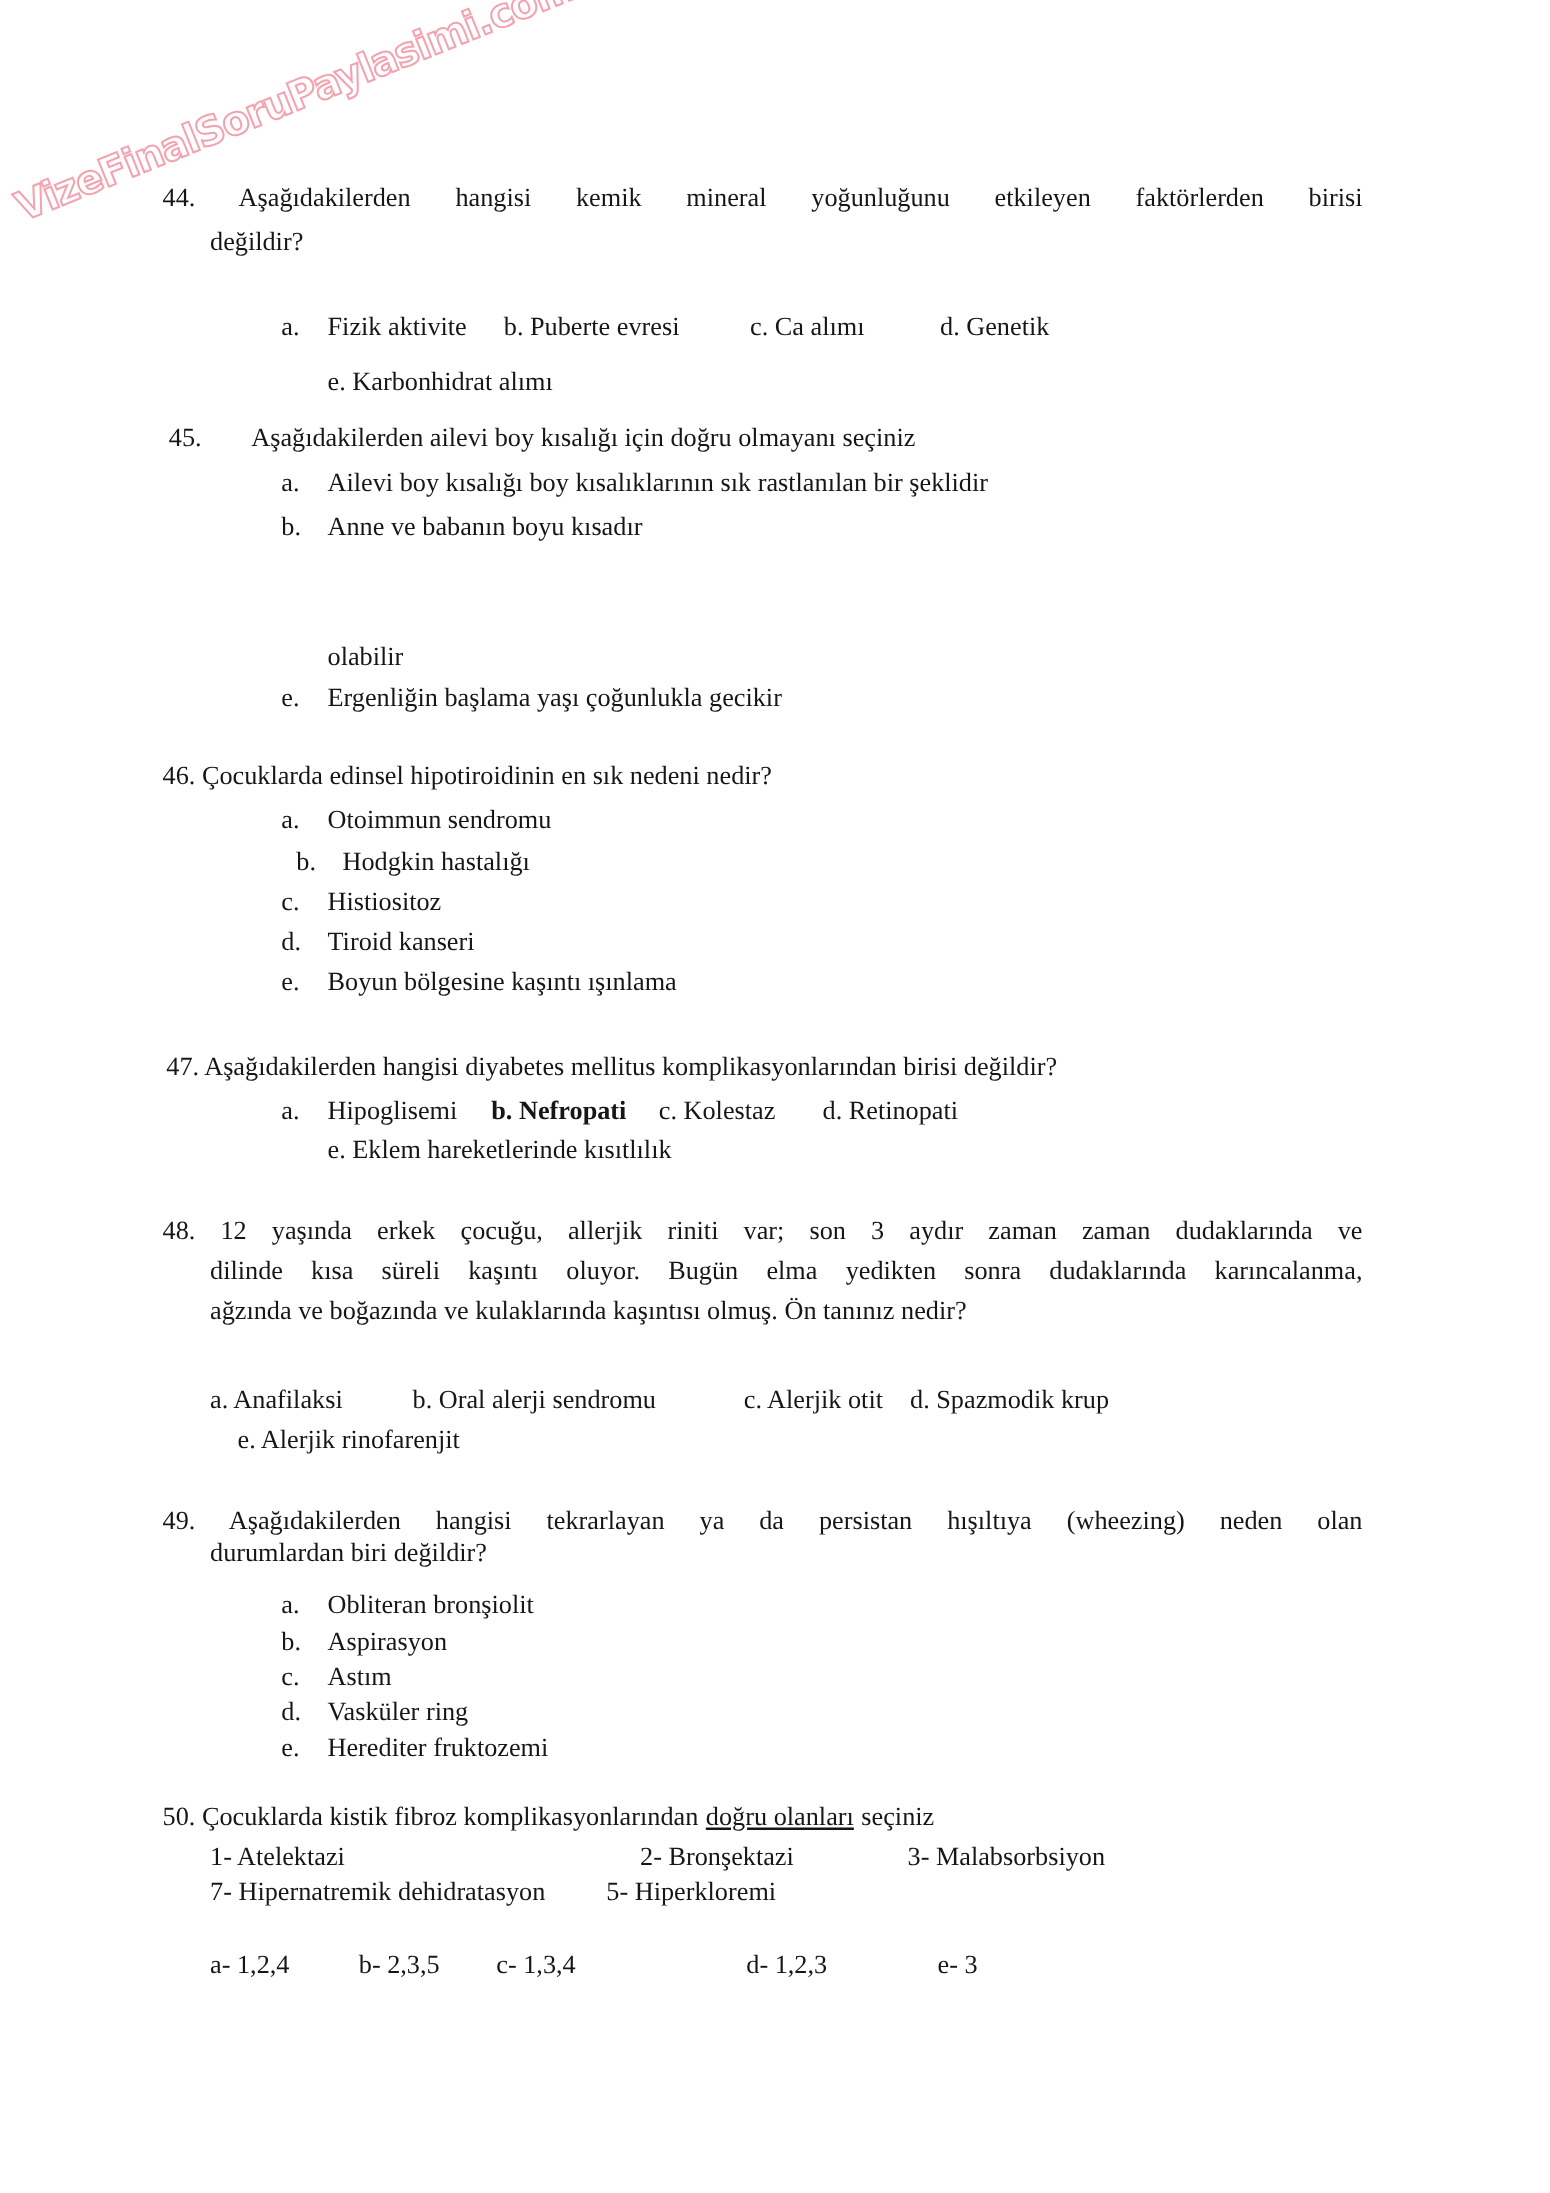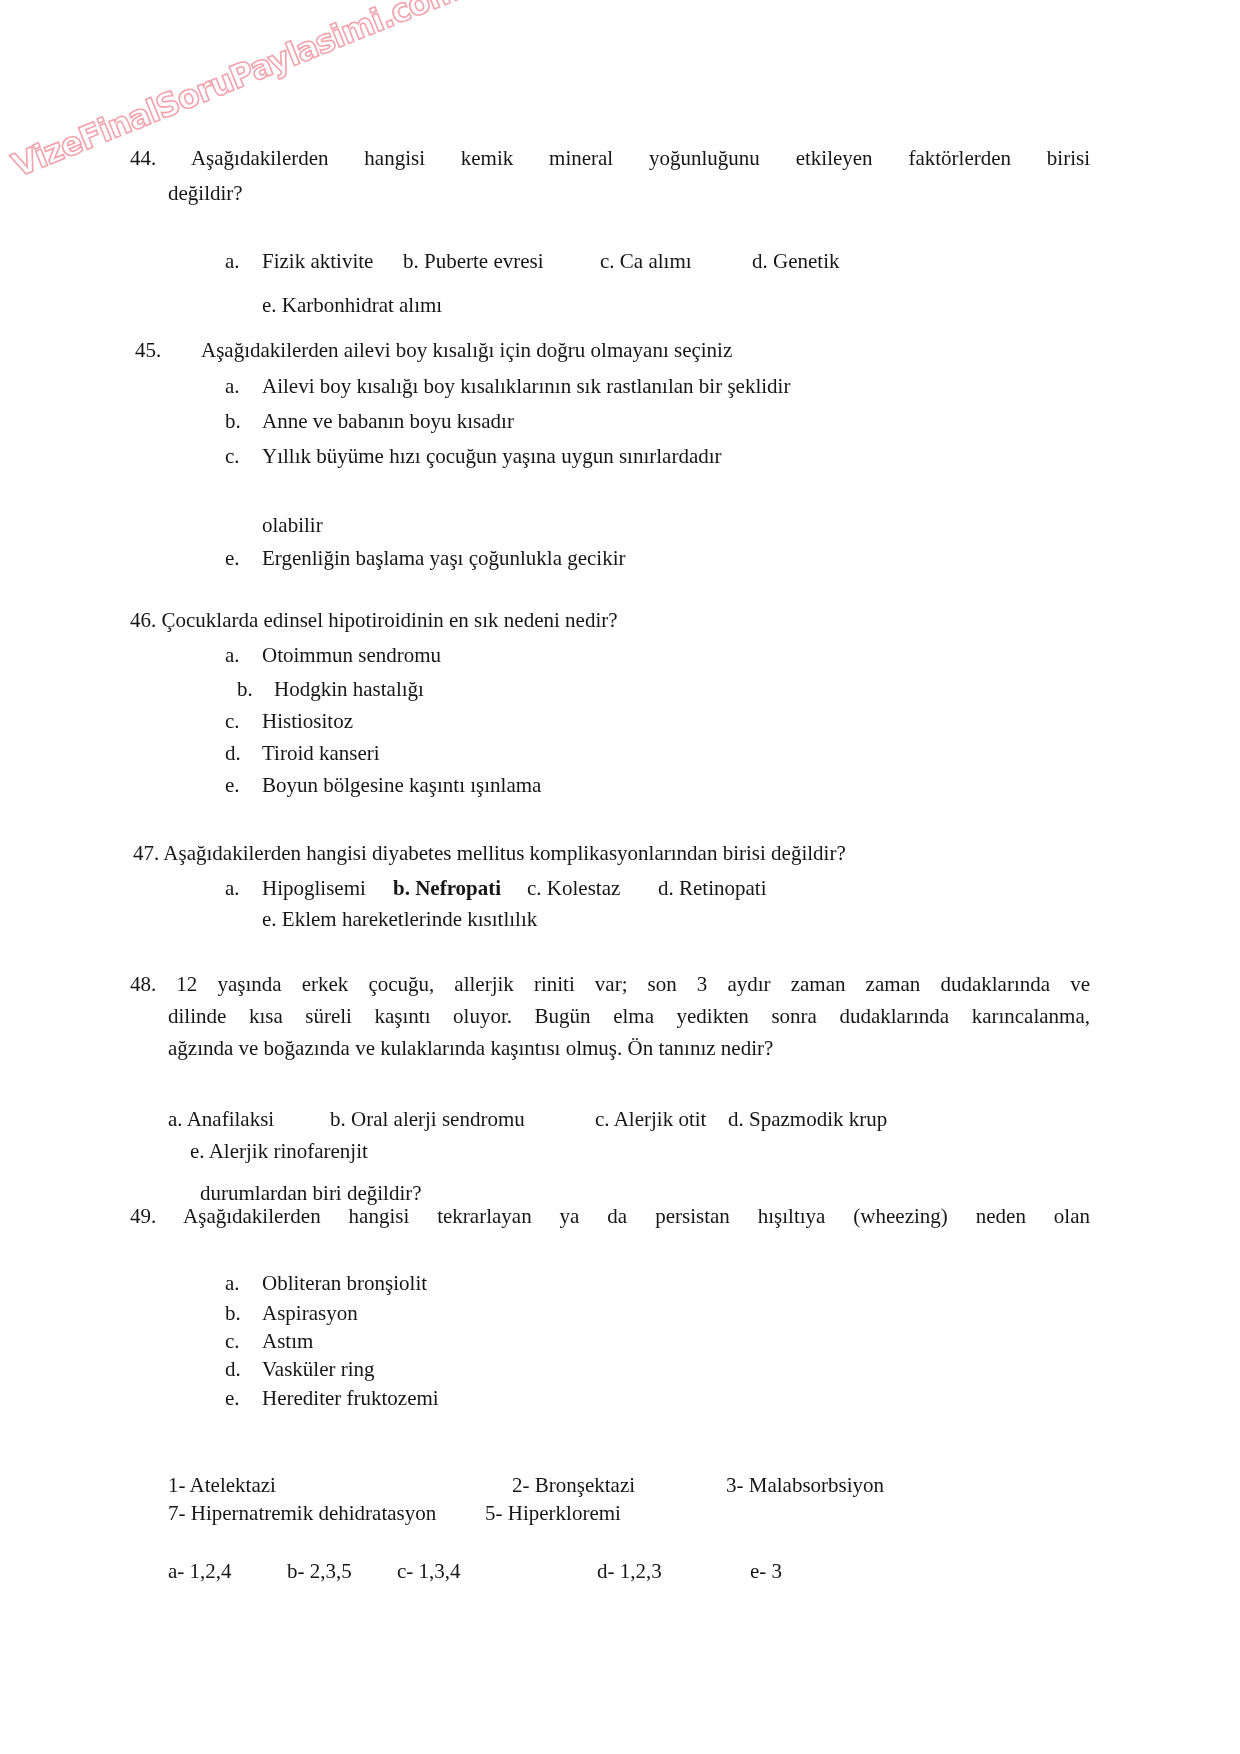--- a/index.html
+++ b/index.html
@@ -45,21 +45,20 @@
   <div class="line" style="left:168px; top:180px;">değildir?</div>
   <div class="line" style="left:225px; top:248px;"><span class="letter">a.</span><span>Fizik aktivite</span></div>
   <div class="line" style="left:403px; top:248px;">b. Puberte evresi</div>
   <div class="line" style="left:600px; top:248px;">c. Ca alımı</div>
   <div class="line" style="left:752px; top:248px;">d. Genetik</div>
   <div class="line" style="left:262px; top:292px;">e. Karbonhidrat alımı</div>
 
   <div class="line" style="left:135px; top:337px;"><span class="num">45.</span><span>Aşağıdakilerden ailevi boy kısalığı için doğru olmayanı seçiniz</span></div>
   <div class="line" style="left:225px; top:373px;"><span class="letter">a.</span><span>Ailevi boy kısalığı boy kısalıklarının sık rastlanılan bir şeklidir</span></div>
   <div class="line" style="left:225px; top:408px;"><span class="letter">b.</span><span>Anne ve babanın boyu kısadır</span></div>
-  <div class="line" style="left:225px; top:443px;"><span class="letter">c.</span><span>Yıllık büyüme hızı çocuğun yaşına uygun sınırlardadır</span></div>
   <div class="line" style="left:262px; top:512px;">olabilir</div>
   <div class="line" style="left:225px; top:545px;"><span class="letter">e.</span><span>Ergenliğin başlama yaşı çoğunlukla gecikir</span></div>
 
   <div class="line" style="left:130px; top:607px;">46. Çocuklarda edinsel hipotiroidinin en sık nedeni nedir?</div>
   <div class="line" style="left:225px; top:642px;"><span class="letter">a.</span><span>Otoimmun sendromu</span></div>
   <div class="line" style="left:237px; top:676px;"><span class="letter">b.</span><span>Hodgkin hastalığı</span></div>
   <div class="line" style="left:225px; top:708px;"><span class="letter">c.</span><span>Histiositoz</span></div>
   <div class="line" style="left:225px; top:740px;"><span class="letter">d.</span><span>Tiroid kanseri</span></div>
   <div class="line" style="left:225px; top:772px;"><span class="letter">e.</span><span>Boyun bölgesine kaşıntı ışınlama</span></div>
 
@@ -73,27 +72,28 @@
   <div class="line just" style="left:130px; top:971px; width:960px;">48. 12 yaşında erkek çocuğu, allerjik riniti var; son 3 aydır zaman zaman dudaklarında ve</div>
   <div class="line just" style="left:168px; top:1003px; width:922px;">dilinde kısa süreli kaşıntı oluyor. Bugün elma yedikten sonra dudaklarında karıncalanma,</div>
   <div class="line" style="left:168px; top:1035px;">ağzında ve boğazında ve kulaklarında kaşıntısı olmuş. Ön tanınız nedir?</div>
   <div class="line" style="left:168px; top:1106px;">a. Anafilaksi</div>
   <div class="line" style="left:330px; top:1106px;">b. Oral alerji sendromu</div>
   <div class="line" style="left:595px; top:1106px;">c. Alerjik otit</div>
   <div class="line" style="left:728px; top:1106px;">d. Spazmodik krup</div>
   <div class="line" style="left:190px; top:1138px;">e. Alerjik rinofarenjit</div>
 
   <div class="line just" style="left:130px; top:1203px; width:960px;">49. Aşağıdakilerden hangisi tekrarlayan ya da persistan hışıltıya (wheezing) neden olan</div>
-  <div class="line" style="left:168px; top:1180px;margin-left:32px;">durumlardan biri değildir?</div>
+  <div class="line" style="left:168px; top:1229px;">durumlardan biri değildir?</div>
   <div class="line" style="left:225px; top:1270px;"><span class="letter">a.</span><span>Obliteran bronşiolit</span></div>
   <div class="line" style="left:225px; top:1300px;"><span class="letter">b.</span><span>Aspirasyon</span></div>
   <div class="line" style="left:225px; top:1328px;"><span class="letter">c.</span><span>Astım</span></div>
   <div class="line" style="left:225px; top:1356px;"><span class="letter">d.</span><span>Vasküler ring</span></div>
   <div class="line" style="left:225px; top:1385px;"><span class="letter">e.</span><span>Herediter fruktozemi</span></div>
 
+  <div class="line" style="left:130px; top:1440px;"><span>50. Çocuklarda kistik fibroz komplikasyonlarından</span><span class="ul sp">doğru olanları</span><span class="sp">seçiniz</span></div>
   <div class="line" style="left:168px; top:1472px;">1- Atelektazi</div>
   <div class="line" style="left:512px; top:1472px;">2- Bronşektazi</div>
   <div class="line" style="left:726px; top:1472px;">3- Malabsorbsiyon</div>
   <div class="line" style="left:168px; top:1500px;">7- Hipernatremik dehidratasyon</div>
   <div class="line" style="left:485px; top:1500px;">5- Hiperkloremi</div>
   <div class="line" style="left:168px; top:1558px;">a- 1,2,4</div>
   <div class="line" style="left:287px; top:1558px;">b- 2,3,5</div>
   <div class="line" style="left:397px; top:1558px;">c- 1,3,4</div>
   <div class="line" style="left:597px; top:1558px;">d- 1,2,3</div>
   <div class="line" style="left:750px; top:1558px;">e- 3</div>

